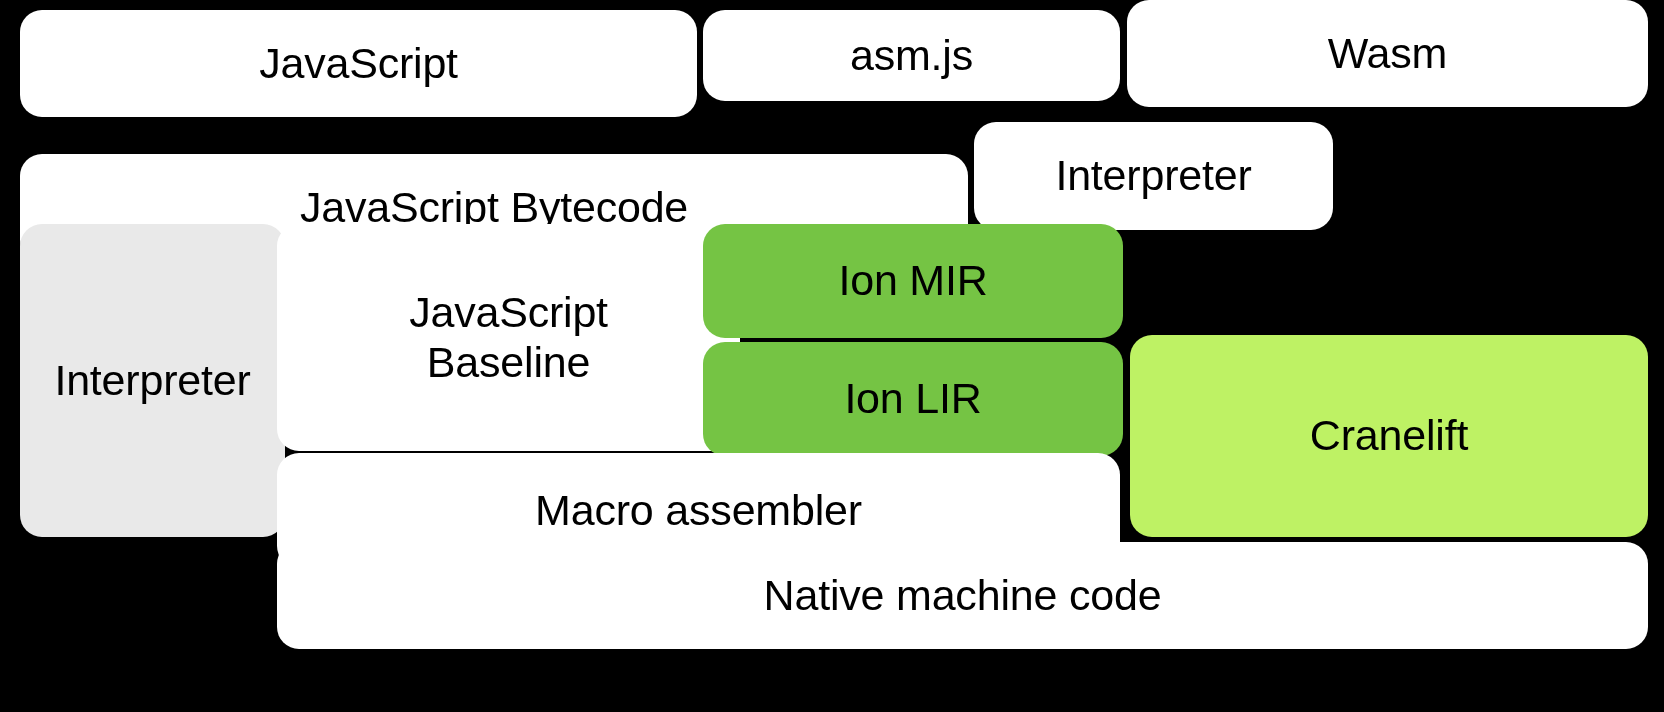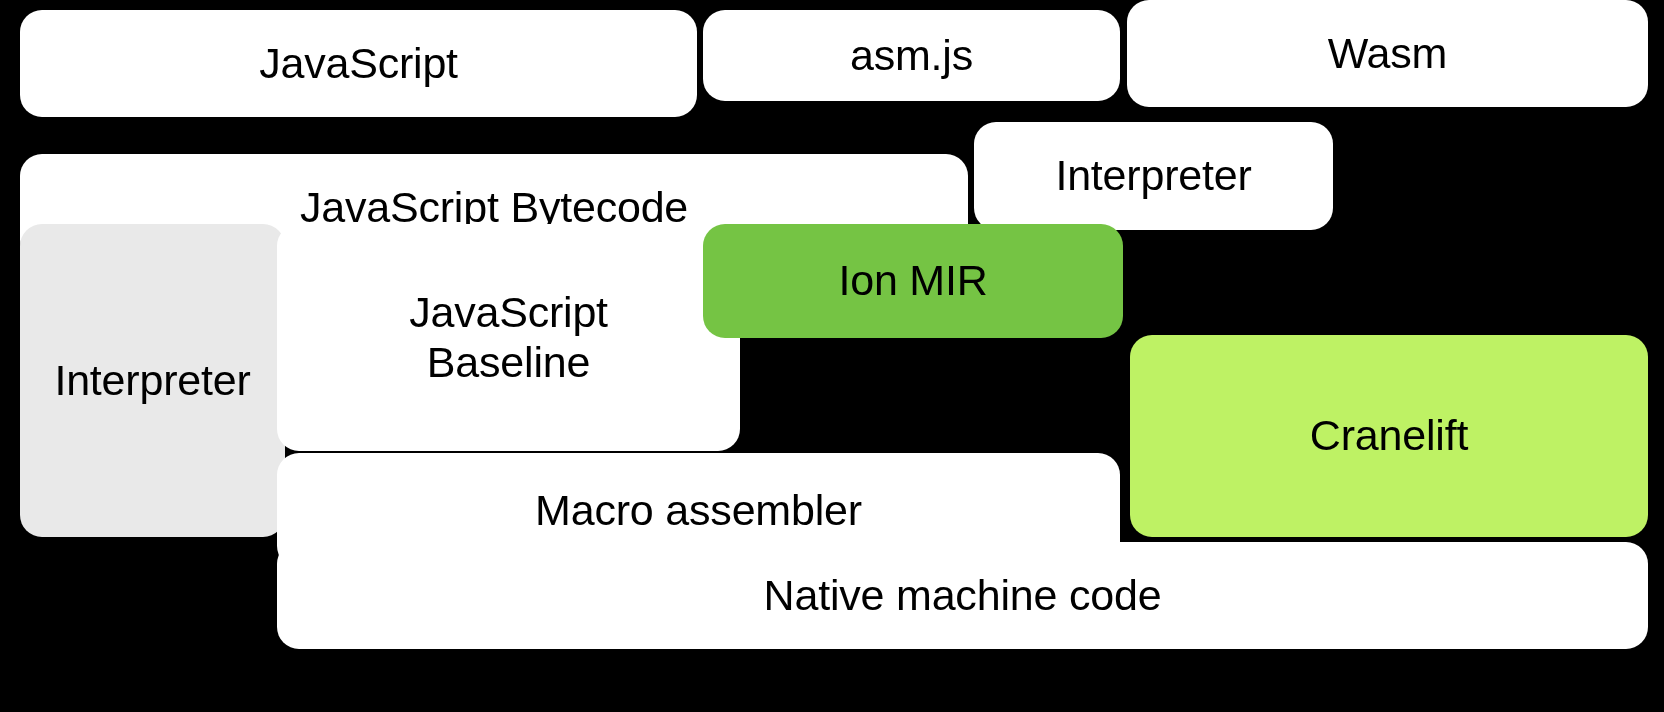--- a/index.html
+++ b/index.html
@@ -72,20 +72,23 @@
 
   <div class="node fill-white" style="left:277px; top:224px; width:463px; height:227px;">
     <span>JavaScript
 Baseline</span>
   </div>
 
   <div class="node fill-green" style="left:703px; top:224px; width:420px; height:114px;">
     <span>Ion MIR</span>
   </div>
 
+  <div class="node fill-green" style="left:703px; top:342px; width:420px; height:114px;">
+    <span>Ion LIR</span>
+  </div>
 
   <div class="node fill-pink" style="left:1130px; top:335px; width:518px; height:202px;">
     <span>Cranelift</span>
   </div>
 
   <div class="node fill-white" style="left:277px; top:453px; width:843px; height:115px;">
     <span>Macro assembler</span>
   </div>
 
   <div class="node fill-white" style="left:277px; top:542px; width:1371px; height:107px;align-items:center;">

